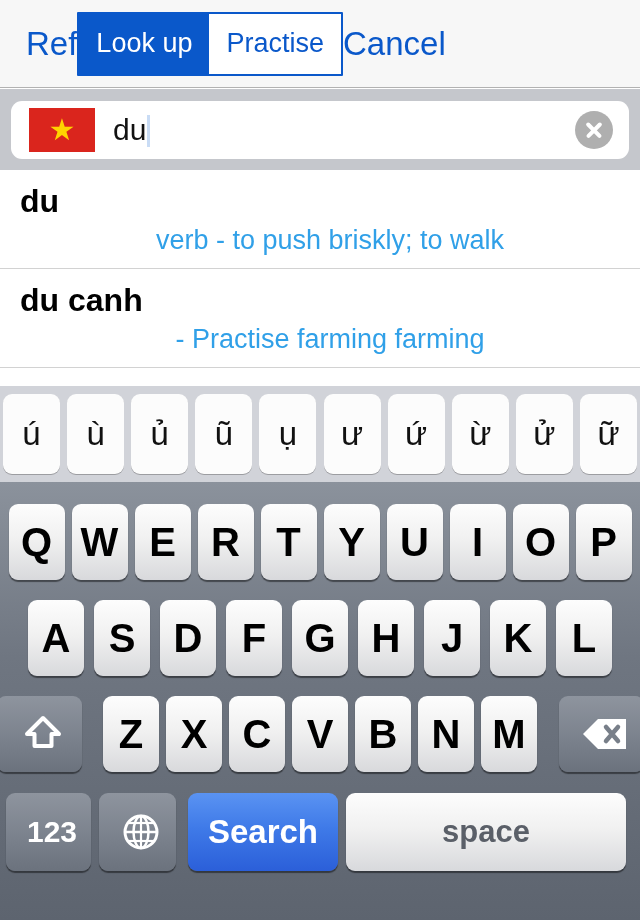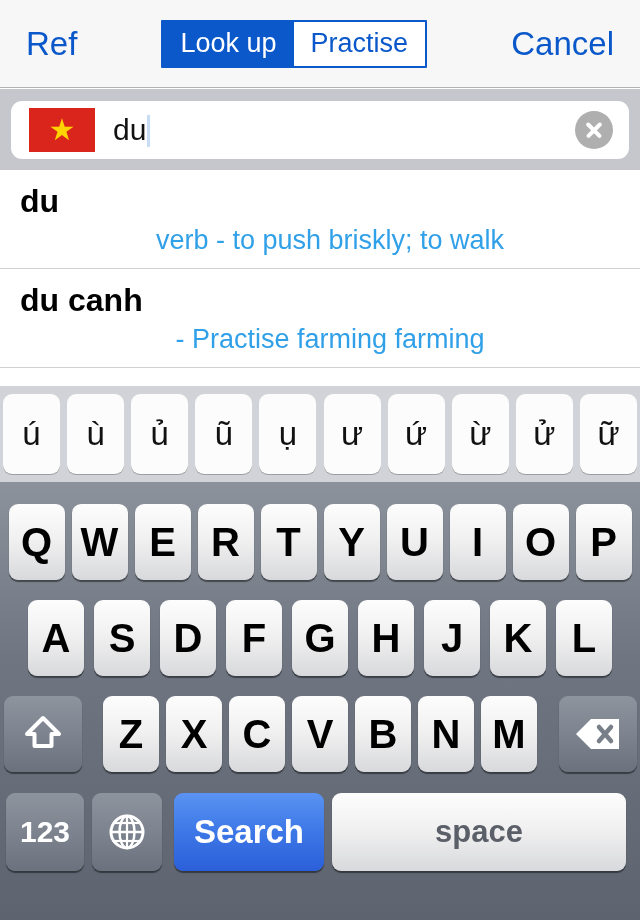--- a/index.html
+++ b/index.html
@@ -25,41 +25,41 @@
   .navbar {
     position: absolute;
     left: 0; top: 0;
     width: 640px;
     height: 88px;
     background: #f7f7f7;
     border-bottom: 1px solid #b2b2b2;
     box-sizing: border-box;
     display: flex;
     align-items: center;
-    justify-content: space-between;
+    justify-content: flex-start;
     padding: 0 26px;
   }
   .nav-btn {
     font-size: 33px;
     color: #0a58ca;
     letter-spacing: 0px;
     white-space: nowrap;
     background: none;
     border: none;
     padding: 0;
     font-family: "Liberation Sans", sans-serif;
     cursor: pointer;
   }
 
   .segmented {
     display: flex;
     border: 2px solid #0a58ca;
     border-radius: 1px;
     overflow: hidden;
-    height: 48px;
+    height: 64px;
     box-sizing: border-box;
   }
   .seg-item {
     display: flex;
     align-items: center;
     justify-content: center;
     font-size: 27px;
     padding: 0 17px;
     box-sizing: border-box;
     cursor: pointer;
@@ -240,20 +240,21 @@
     cursor: pointer;
     flex: 0 0 auto;
   }
   .key.letter { width: 56px; margin: 0 3.5px; }
   .kb-row.r2 .key.letter { width: 56px; margin: 0 5px; }
 
   .key.dark {
     background: linear-gradient(180deg, #8e949e 0%, #7b828d 55%, #6b727d 100%);
     box-shadow: 0 2px 1px rgba(0,0,0,0.45);
     color: #ffffff;
+    padding-left: 7px;
   }
   .key.shift { width: 78px; margin-right: 18px; }
   .key.backspace { width: 78px; margin-left: 18px; }
 
   .key.num123 { width: 78px; font-size: 30px; margin-right: 8px; height: 78px; }
   .key.globe  { width: 70px; margin-right: 8px; height: 78px; }
   .key.space  { flex: 1 1 auto; margin: 0 8px; height: 78px; font-size: 31px; font-weight: bold; color: #5a5f68; }
   .key.search {
     width: 150px;
     height: 78px;

